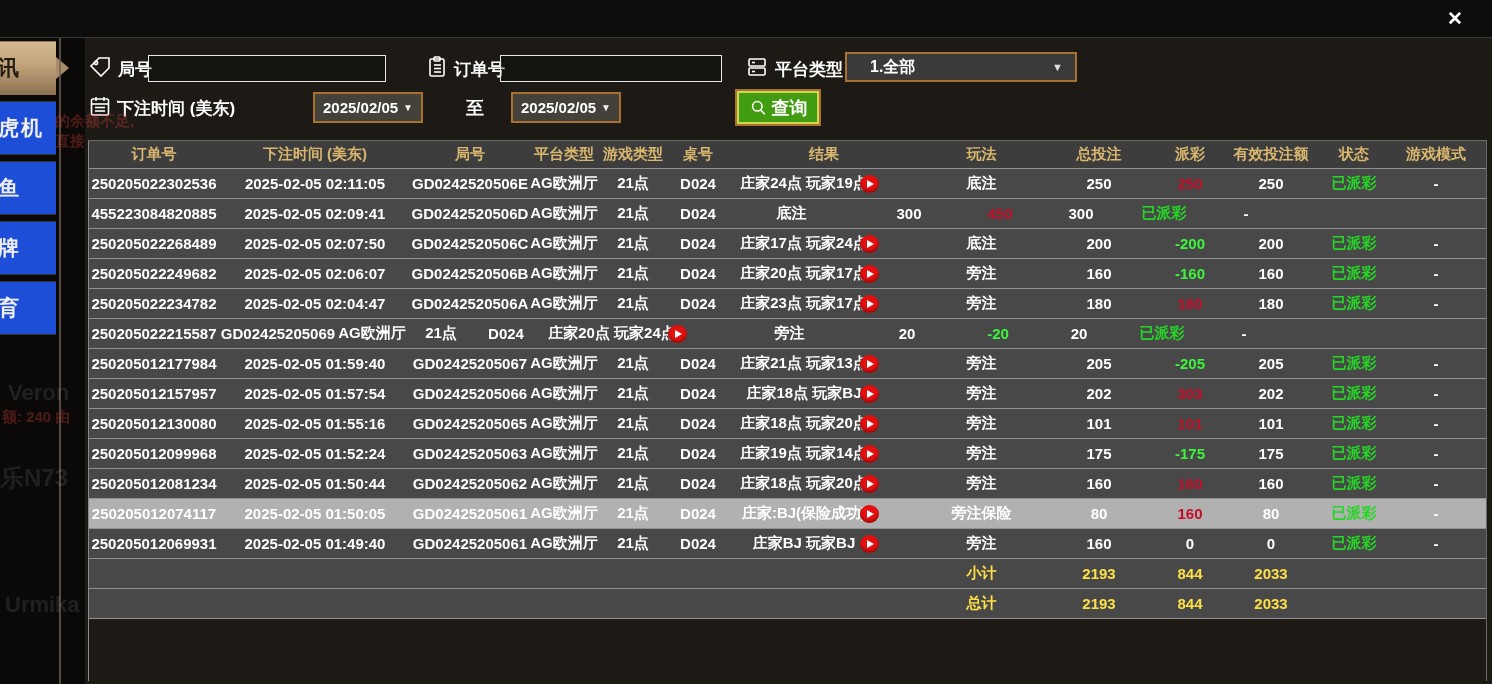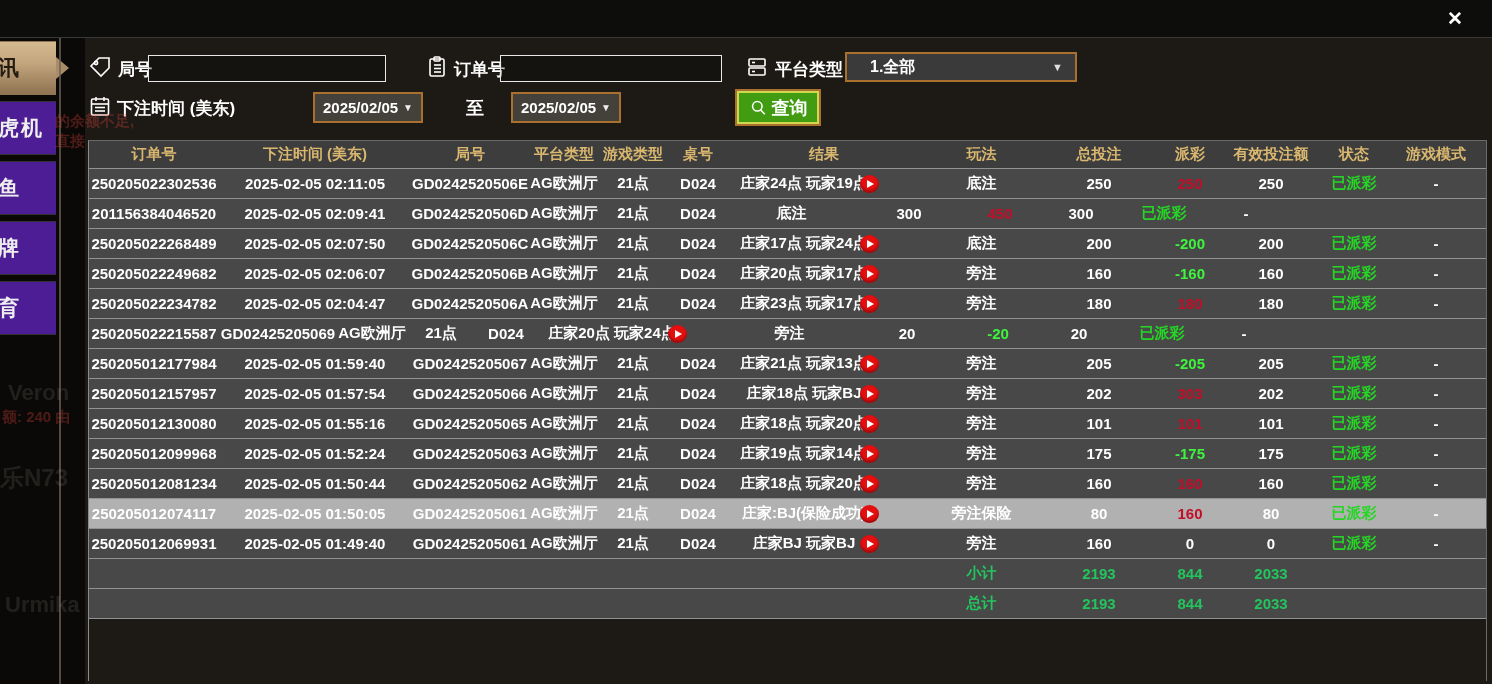--- a/index.html
+++ b/index.html
@@ -21,21 +21,21 @@
     cursor:pointer;
   }
   
   .sidebar {
     position:absolute; left:0; top:38px; width:85px; height:646px;
     background:#0a0908; z-index:2;
   }
   .side-line { position:absolute; left:59px; top:0; width:2px; height:646px; background:#6e6254; opacity:.75; }
   .tab {
     position:relative; width:56px; height:54px; margin-bottom:6px;
-    background:#4c1d95; border-top:1px solid #333; border-bottom:1px solid #333;
+    background:#1d4ed8; border-top:1px solid #333; border-bottom:1px solid #333;
     color:#eee; font-size:21px; font-weight:bold;
     display:flex; align-items:center; overflow:hidden; cursor:pointer;
   }
   .tab .tab-txt { margin-left:-2px; white-space:nowrap; letter-spacing:2px; }
   .tab.t1 { margin-top:3px; }
   .tab.active {
     background:linear-gradient(180deg,#d5b991 0%,#c3a67d 40%,#8f7352 100%);
     color:#241c12; border-color:#8f7352; overflow:visible;
   }
   .tab.active::after {
@@ -107,21 +107,21 @@
   }
   .thead {
     display:flex; height:27px; background:#3d3d3d;
     color:#d9b76f; font-size:15px; font-weight:bold;
   }
   .trow {
     display:flex; height:30px; background:#484848; border-top:1px solid #929292;
     color:#fff; font-size:15px; font-weight:bold; cursor:default;
   }
   .trow.hl { background:#b1b1b1; }
-  .trow.totals { color:#22c55e; }
+  .trow.totals { color:#fde047; }
   .cell, .hcell {
     display:flex; align-items:center; justify-content:center;
     white-space:nowrap; overflow:visible;
   }
   .c1{width:130px;} .c2{width:192px;} .c3{width:118px;} .c4{width:70px;}
   .c5{width:68px;}  .c6{width:62px;}  .c7{width:190px;} .c8{width:125px;}
   .c9{width:110px;} .c10{width:72px;} .c11{width:90px;} .c12{width:76px;}
   .c13{width:88px;} .cfill{flex:1;}
   .result-cell { position:relative; }
   .result-cell .res-text { position:absolute; left:0; width:150px; text-align:center; }
@@ -272,21 +272,21 @@
     </div>
     <div class="cell c8">底注</div>
     <div class="cell c9">250</div>
     <div class="cell c10 payout p-red">250</div>
     <div class="cell c11">250</div>
     <div class="cell c12 status">已派彩</div>
     <div class="cell c13">-</div>
     <div class="cell cfill"></div>
   </div>
         <div class="trow">
-    <div class="cell c1">201156384046520</div>
+    <div class="cell c1">455223084820885</div>
     <div class="cell c2">2025-02-05 02:09:41</div>
     <div class="cell c3">GD0242520506D</div>
     <div class="cell c4">AG欧洲厅</div>
     <div class="cell c5">21点</div>
     <div class="cell c6">D024</div>
     <div class="cell c8">底注</div>
     <div class="cell c9">300</div>
     <div class="cell c10 payout p-red">450</div>
     <div class="cell c11">300</div>
     <div class="cell c12 status">已派彩</div>

